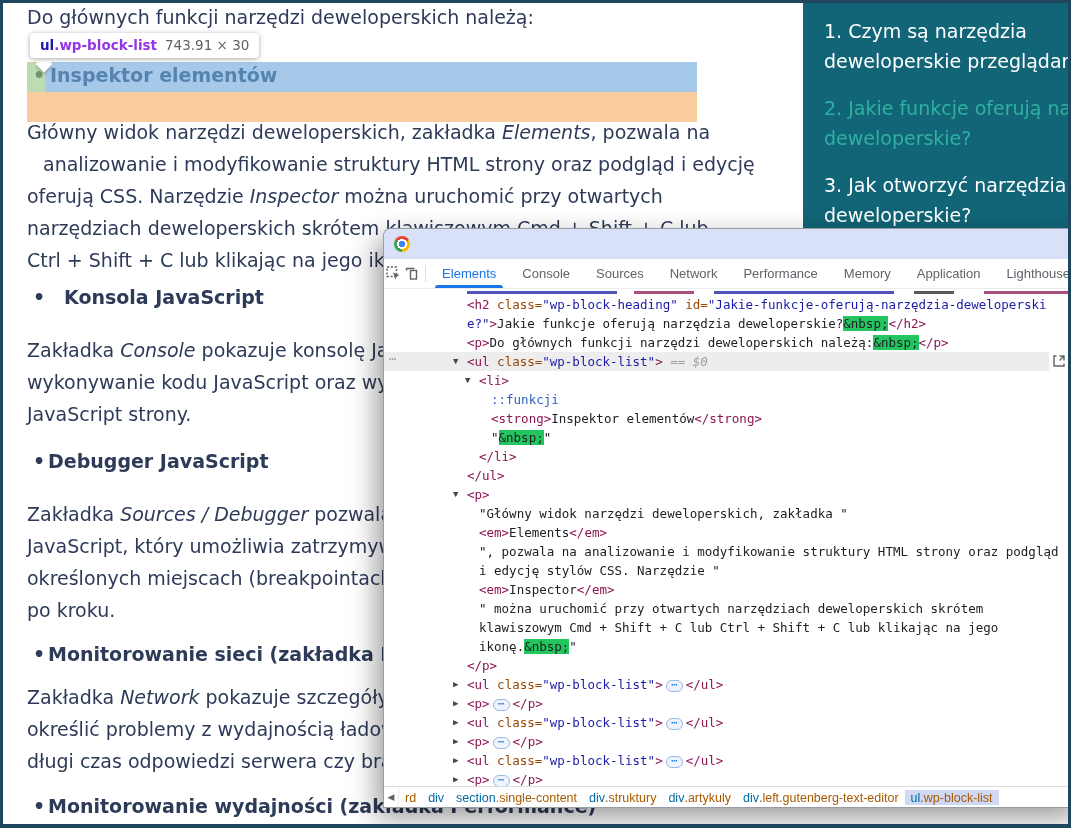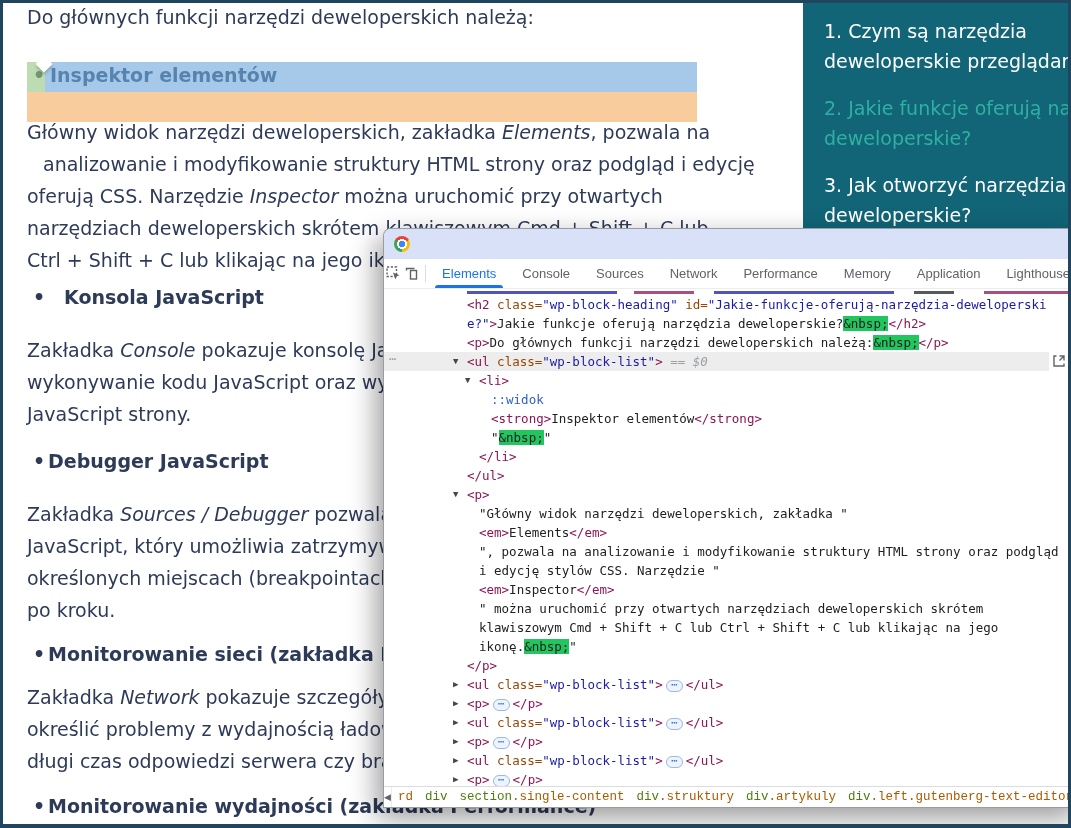--- a/index.html
+++ b/index.html
@@ -78,22 +78,22 @@
           border:1px solid #9ab8e8; background:#eef3fd; color:#1a73e8; border-radius:6px;
           font-size:11px; text-align:center; margin:0 3px; cursor:pointer; }
   #reveal-icon { position:absolute; left:668px; top:2px; z-index:1; cursor:pointer; }
   #clip-strip { height:6px; overflow:hidden; position:relative; }
   #clip-strip .frag { position:absolute; top:2px; height:3px; }
 
   #dt-crumbs { height:21px; border-top:1px solid #dadce0; background:#fff; display:flex;
                align-items:center; font-size:12.5px; overflow:hidden; }
   #crumb-left { width:15px; align-self:stretch; display:flex; align-items:center; justify-content:center;
                 color:#5f6368; font-size:9px; border-right:1px solid #ececec; cursor:pointer; }
-  .crumb { padding:0 6px; white-space:nowrap; cursor:pointer; height:15px; display:flex; align-items:flex-start;font-family:Liberation Mono, monospace; }
-  .crumb .ct { color:#4d7c0f; }
+  .crumb { padding:0 6px; white-space:nowrap; cursor:pointer; height:15px; display:flex; align-items:flex-end; }
+  .crumb .ct { color:#0369a1; }
   .crumb .cc { color:#a85a00; }
   .crumb.sel { background:#cfd9f3; }
 </style>
 </head>
 <body>
 
 <div id="screen">
 
   <div id="article">
       <div class="pg" style="left: 27px; top: 6px;">Do głównych funkcji narzędzi deweloperskich należą:</div>
@@ -122,20 +122,23 @@
       <div class="pg" style="left: 27px; top: 750px;"><span class="">długi czas odpowiedzi serwera czy brakujące zasoby.</span></div>
       <div class="bullet" style="left: 33px; top: 795px;">•</div>
       <div class="h-item" style="left: 48px; top: 795px;">Monitorowanie wydajności (zakładka Performance)</div>
     </div>
 
   <div class="ov ov-green" style="left:27px; top:62px; width:18px; height:30px;"></div>
   <div class="ov ov-blue" style="left:45px; top:62px; width:652px; height:30px;"></div>
   <div class="ov ov-orange" style="left:27px; top:92px; width:670px; height:30px;"></div>
 
   <div id="tooltip-beak"></div>
+  <div id="tooltip">
+    <span class="sel-tag">ul</span><span class="sel-cls">.wp-block-list</span><span class="sel-dim">743.91 × 30</span>
+  </div>
 
   <div id="sidebar">
       <div class="sb-item">1. Czym są narzędzia deweloperskie przeglądarki?</div>
       <div class="sb-item active">2. Jakie funkcje oferują narzędzia deweloperskie?</div>
       <div class="sb-item">3. Jak otworzyć narzędzia deweloperskie?</div>
       <div class="sb-item">4. Jak korzystać z Command Menu?</div>
     </div>
 
   <div id="devtools">
     <div id="dt-titlebar">
@@ -191,21 +194,21 @@
           <div id="reveal-icon"><svg width="14" height="14" viewBox="0 0 14 14">
               <path d="M4.5 2 h-2.5 v10 h10 v-2.5" fill="none" stroke="#5f6368" stroke-width="1.4"></path>
               <path d="M7.5 2 h4.5 v4.5 M12 2 L7.5 6.5" fill="none" stroke="#5f6368" stroke-width="1.4"></path>
             </svg></div>
         </div>
         <div class="cl">
           <div class="tri" style="left: 81px;">▼</div>
           <div class="content" style="padding-left: 95px;"><span class="tok-g">&lt;li&gt;</span></div>
         </div>
         <div class="cl">
-          <div class="content" style="padding-left: 107px;"><span class="tok-m">::widok</span></div>
+          <div class="content" style="padding-left: 107px;"><span class="tok-m">::funkcji</span></div>
         </div>
         <div class="cl">
           <div class="content" style="padding-left: 107px;"><span class="tok-g">&lt;strong&gt;</span><span class="tok-t">Inspektor elementów</span><span class="tok-g">&lt;/strong&gt;</span></div>
         </div>
         <div class="cl">
           <div class="content" style="padding-left: 107px;"><span class="tok-t">"</span><span class="tok-e">&amp;nbsp;</span><span class="tok-t">"</span></div>
         </div>
         <div class="cl">
           <div class="content" style="padding-left: 95px;"><span class="tok-g">&lt;/li&gt;</span></div>
         </div>

